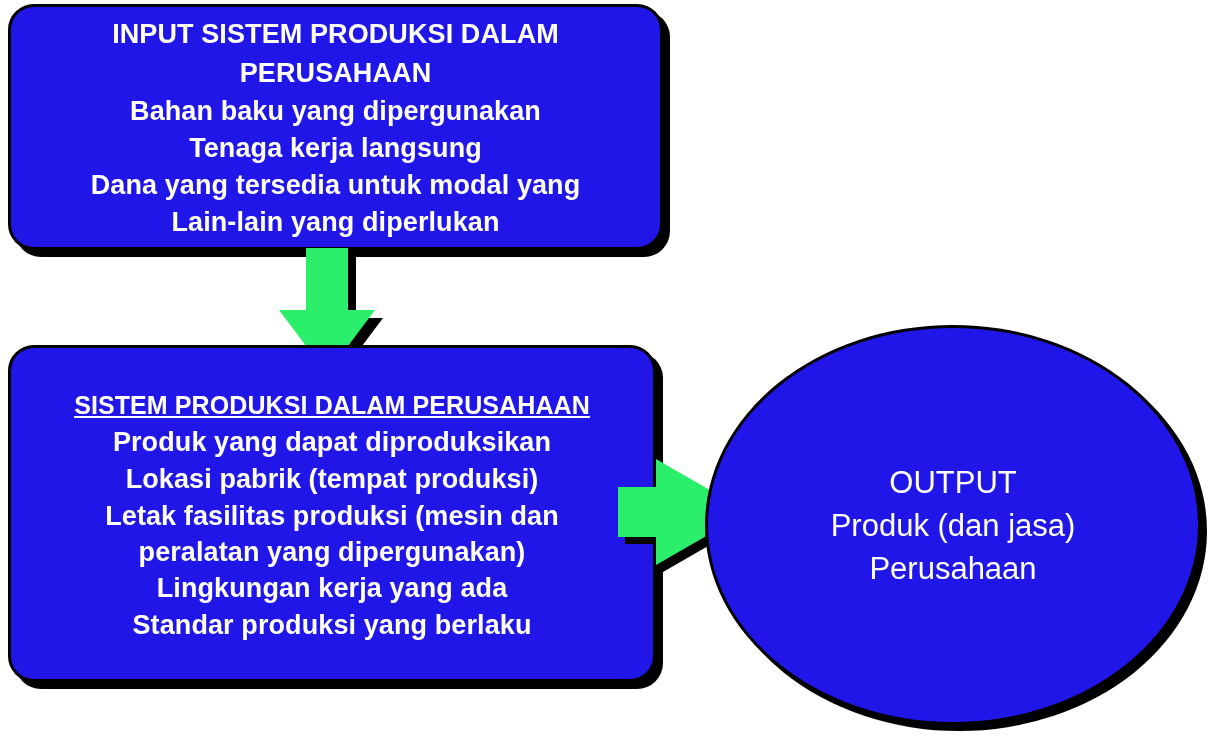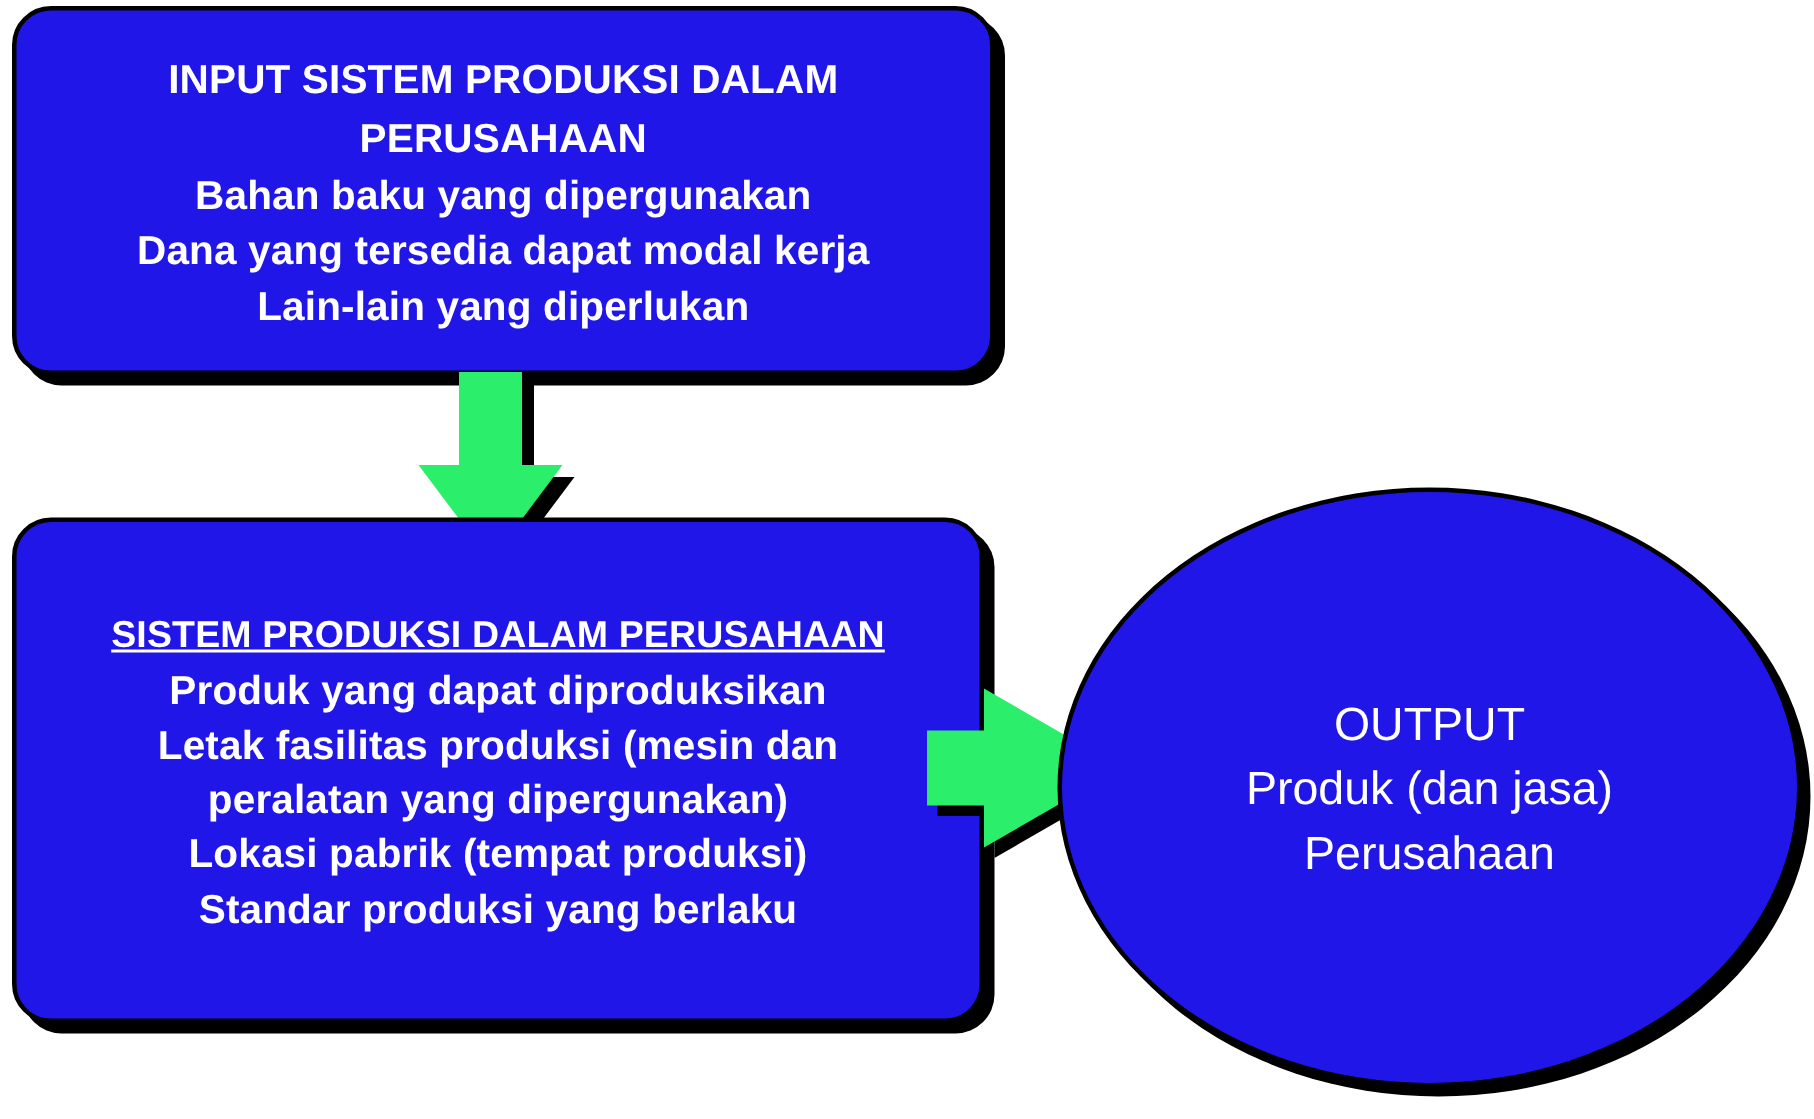--- a/index.html
+++ b/index.html
@@ -128,34 +128,36 @@
   }
 </style>
 </head>
 <body>
 
 <div id="canvas">
 
   <div class="proc-box" id="box-input">
     <div class="box-line heading">INPUT SISTEM PRODUKSI DALAM PERUSAHAAN</div>
     <div class="box-line item">Bahan baku yang dipergunakan</div>
-    <div class="box-line item">Dana yang tersedia dapat modal kerja</div>
+    <div class="box-line item">Tenaga kerja langsung</div>
+    <div class="box-line item">Dana yang tersedia untuk modal yang</div>
     <div class="box-line item">Lain-lain yang diperlukan</div>
   </div>
 
   <svg class="arrow-svg" id="arrow-down" viewBox="0 0 130 132">
     <polygon points="44,0 86,0 86,62 113,62 65,126 17,62 44,62" fill="#000000" transform="translate(8,8)"></polygon>
     <polygon points="44,0 86,0 86,62 113,62 65,126 17,62 44,62" fill="#2BEF6B"></polygon>
   </svg>
 
   <div class="proc-box" id="box-system">
     <div class="box-line heading">SISTEM PRODUKSI DALAM PERUSAHAAN</div>
     <div class="box-line item">Produk yang dapat diproduksikan</div>
+    <div class="box-line item">Lokasi pabrik (tempat produksi)</div>
     <div class="box-line item wrap">Letak fasilitas produksi (mesin dan peralatan yang dipergunakan)</div>
-    <div class="box-line item">Lokasi pabrik (tempat produksi)</div>
+    <div class="box-line item">Lingkungan kerja yang ada</div>
     <div class="box-line item">Standar produksi yang berlaku</div>
   </div>
 
   <svg class="arrow-svg" id="arrow-right" viewBox="0 0 145 118">
     <polygon points="0,32 38,32 38,4 130,57 38,110 38,82 0,82" fill="#000000" transform="translate(7,7)"></polygon>
     <polygon points="0,32 38,32 38,4 130,57 38,110 38,82 0,82" fill="#2BEF6B"></polygon>
   </svg>
 
   <div id="ellipse-output">
     <div class="ell-line">OUTPUT</div>

